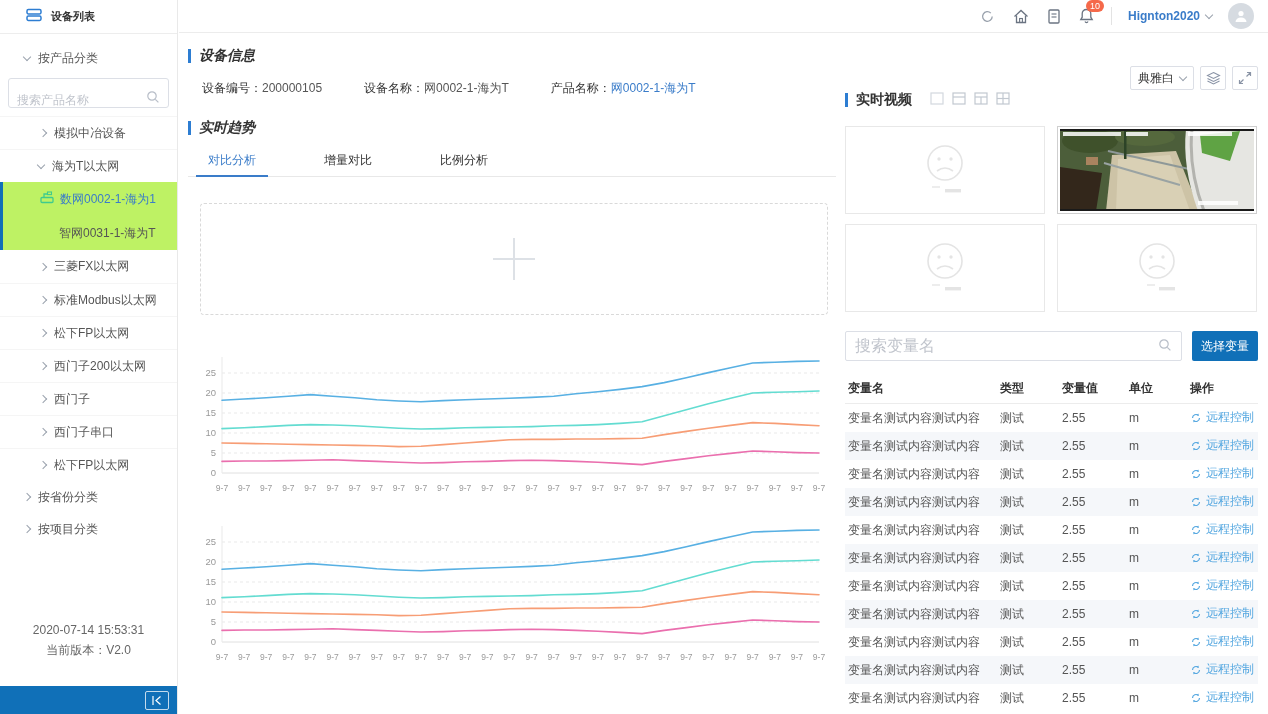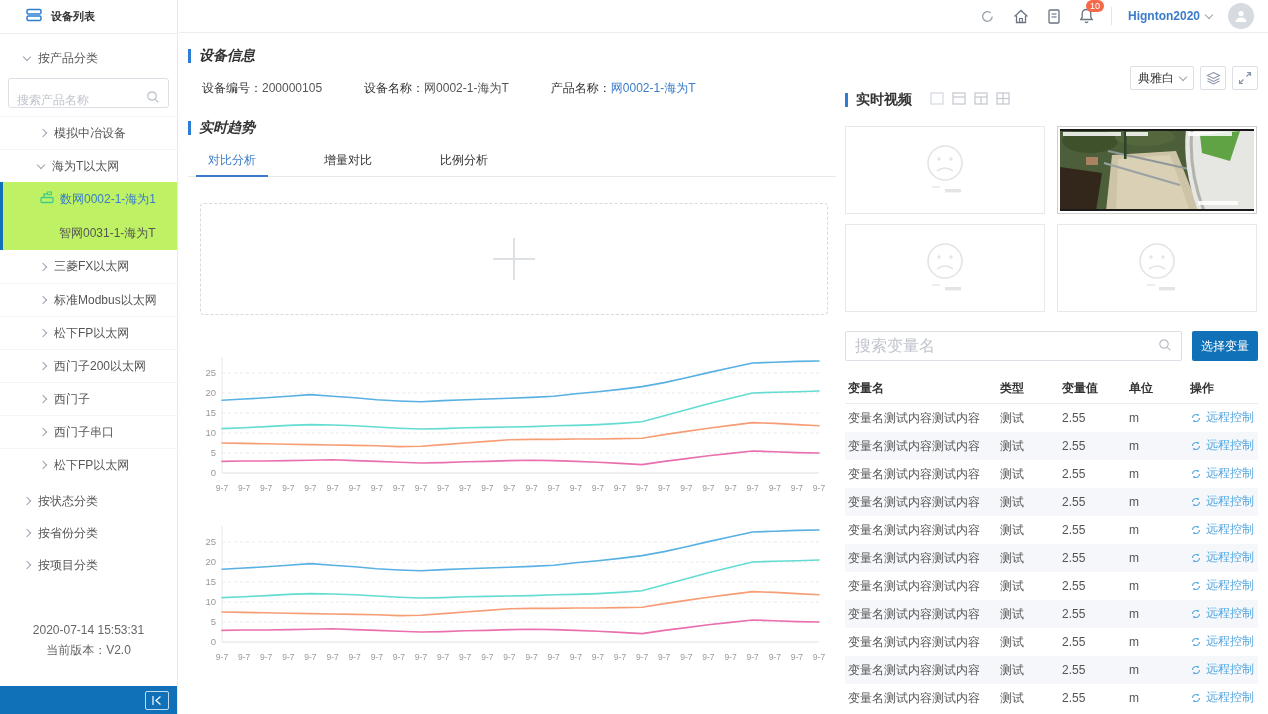--- a/index.html
+++ b/index.html
@@ -188,24 +188,20 @@
   </div>
   <div class="sb-item">
     <span class="chev right"></span>
     <span>西门子串口</span>
   </div>
   <div class="sb-item">
     <span class="chev right"></span>
     <span>松下FP以太网</span>
   </div>
 
-  <div class="sb-top" style="margin-top:4px;">
-    <span class="chev right"></span>
-    <span>按状态分类</span>
-  </div>
   <div class="sb-top">
     <span class="chev right"></span>
     <span>按省份分类</span>
   </div>
   <div class="sb-top">
     <span class="chev right"></span>
     <span>按项目分类</span>
   </div>
 
   <div class="sb-footer">

